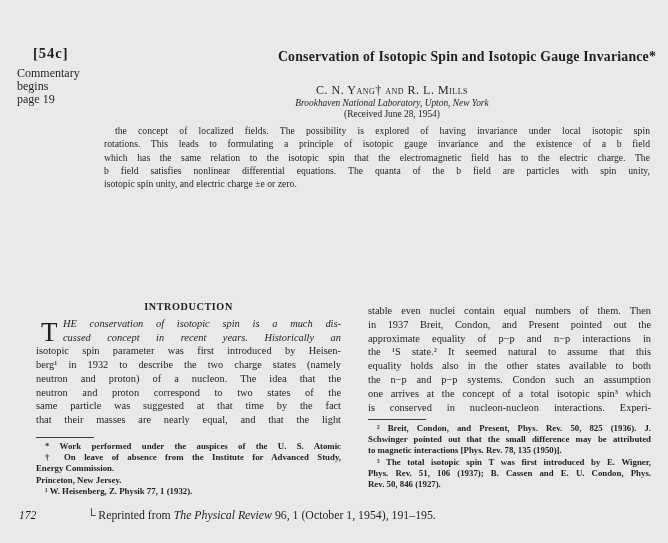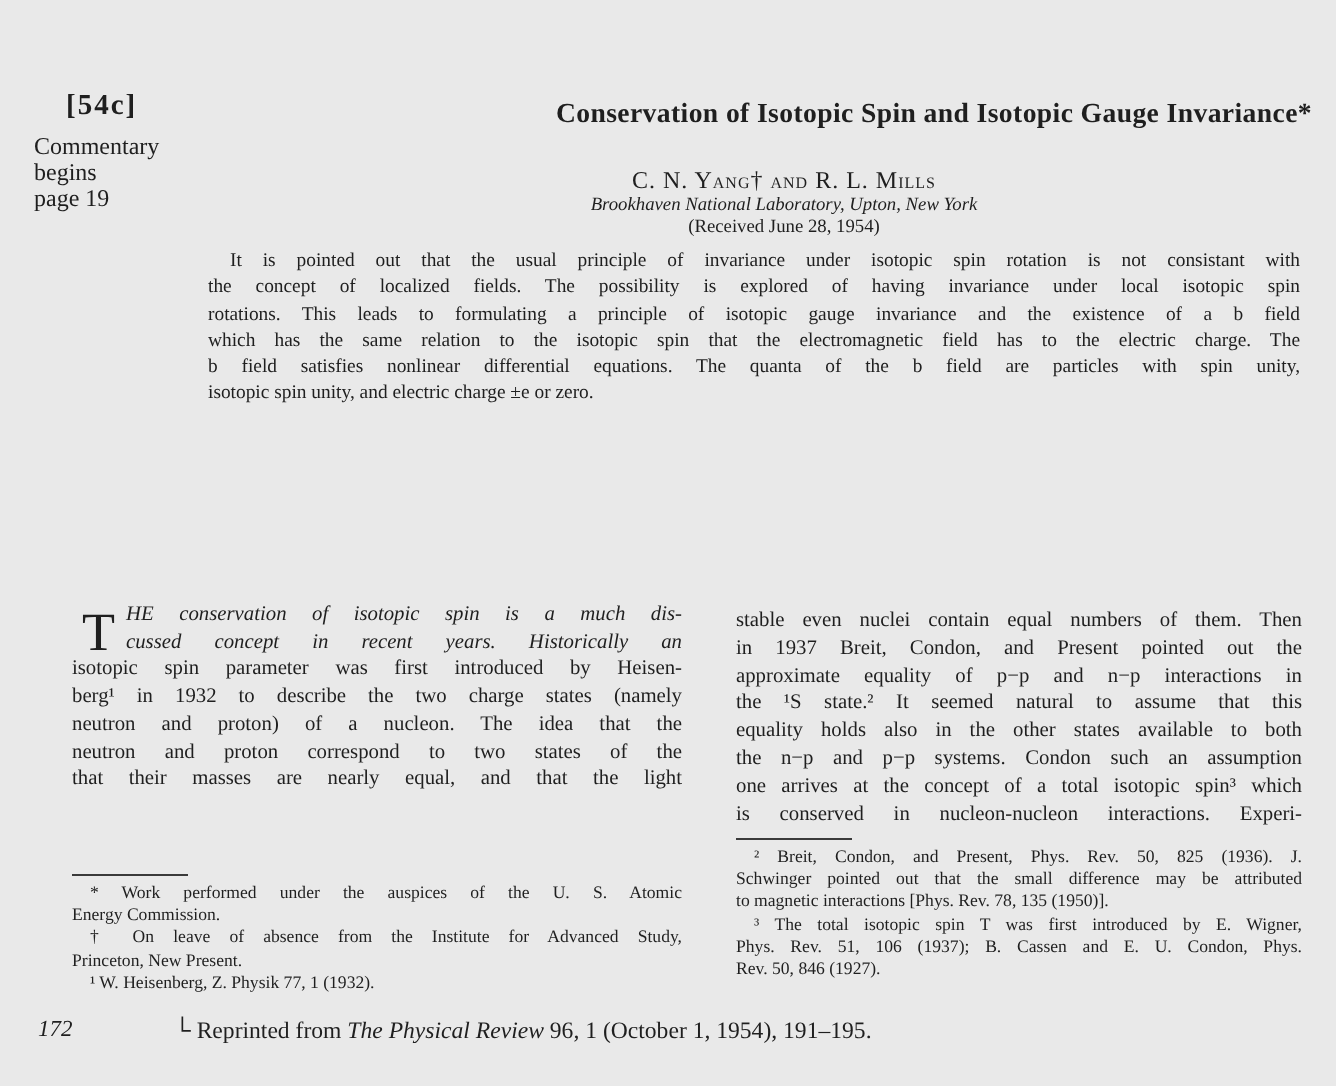--- a/index.html
+++ b/index.html
@@ -36,21 +36,21 @@
   #intro-wrap{position:relative;font-size:10.4px;line-height:13.7px;}
   #drop-cap{position:absolute;left:5px;top:2px;font-size:27px;line-height:1;}
   #intro-lines .jline:nth-child(-n+2){margin-left:27px;font-style:italic;}
 
   #right-col{left:368px;top:304px;width:283px;font-size:10.4px;line-height:13.8px;}
 
   
   .fn-rule{height:1.2px;background:#3a3a3a;width:58px;}
   #left-fn-rule{left:36px;top:437px;}
   #right-fn-rule{left:368px;top:419px;}
-  .footnotes{font-size:8.8px;line-height:11.2px;}
+  .footnotes{font-size:8.8px;line-height:11.2px;font-weight:bold;}
   #left-footnotes{left:36px;top:441px;width:305px;}
   #right-footnotes{left:368px;top:423px;width:283px;}
   .footnotes .jline{text-align:justify;text-align-last:justify;}
   .footnotes .fn-first{text-indent:9px;}
   .footnotes .fn-last{text-align-last:left;}
   .footnotes .fn-single{text-indent:9px;text-align-last:left;}
 
   
   #page-number{left:19px;top:509px;font-size:11.5px;font-style:italic;}
   #reprint-line{left:87px;top:508px;font-size:11.8px;}
@@ -68,38 +68,39 @@
   </div>
 
 <div class="abs" id="header">
   <div id="paper-title">Conservation of Isotopic Spin and Isotopic Gauge Invariance*</div>
   <div id="authors">C. N. Yang† and R. L. Mills</div>
   <div id="affiliation">Brookhaven National Laboratory, Upton, New York</div>
   <div id="received">(Received June 28, 1954)</div>
 </div>
 
 <div class="abs" id="abstract">
-    <div class="jline">It is pointed out that the usual principle of invariance under isotopic spin rotation is not consistant with</div>
     <div class="jline">the concept of localized fields. The possibility is explored of having invariance under local isotopic spin</div>
     <div class="jline">rotations. This leads to formulating a principle of isotopic gauge invariance and the existence of a b field</div>
     <div class="jline">which has the same relation to the isotopic spin that the electromagnetic field has to the electric charge. The</div>
     <div class="jline">b field satisfies nonlinear differential equations. The quanta of the b field are particles with spin unity,</div>
     <div class="jline">isotopic spin unity, and electric charge ±e or zero.</div>
   </div>
 
 <div class="abs" id="left-col">
+  <div id="intro-heading">INTRODUCTION</div>
   <div id="intro-wrap">
     <span id="drop-cap">T</span>
     <div id="intro-lines">
         <div class="jline">HE conservation of isotopic spin is a much dis-</div>
         <div class="jline">cussed concept in recent years. Historically an</div>
         <div class="jline">isotopic spin parameter was first introduced by Heisen-</div>
         <div class="jline">berg¹ in 1932 to describe the two charge states (namely</div>
         <div class="jline">neutron and proton) of a nucleon. The idea that the</div>
         <div class="jline">neutron and proton correspond to two states of the</div>
+        <div class="jline">same particle was suggested at that time by the fact</div>
         <div class="jline">that their masses are nearly equal, and that the light</div>
       </div>
   </div>
 </div>
 
 <div class="abs" id="right-col">
     <div class="jline">stable even nuclei contain equal numbers of them. Then</div>
     <div class="jline">in 1937 Breit, Condon, and Present pointed out the</div>
     <div class="jline">approximate equality of p−p and n−p interactions in</div>
     <div class="jline">the ¹S state.² It seemed natural to assume that this</div>
@@ -107,23 +108,23 @@
     <div class="jline">the n−p and p−p systems. Condon such an assumption</div>
     <div class="jline">one arrives at the concept of a total isotopic spin³ which</div>
     <div class="jline">is conserved in nucleon-nucleon interactions. Experi-</div>
   </div>
 
 <div class="abs fn-rule" id="left-fn-rule"></div>
 <div class="abs fn-rule" id="right-fn-rule"></div>
 
 <div class="abs footnotes" id="left-footnotes">
     <div class="jline fn-first">* Work performed under the auspices of the U. S. Atomic</div>
+    <div class="jline fn-first">† On leave of absence from the Institute for Advanced Study,</div>
     <div class="jline fn-last">Energy Commission.</div>
-    <div class="jline fn-first">† On leave of absence from the Institute for Advanced Study,</div>
-    <div class="jline fn-last">Princeton, New Present.</div>
+    <div class="jline fn-last">Princeton, New Jersey.</div>
     <div class="jline fn-single">¹ W. Heisenberg, Z. Physik 77, 1 (1932).</div>
   </div>
 <div class="abs footnotes" id="right-footnotes">
     <div class="jline fn-first">² Breit, Condon, and Present, Phys. Rev. 50, 825 (1936). J.</div>
     <div class="jline">Schwinger pointed out that the small difference may be attributed</div>
     <div class="jline fn-last">to magnetic interactions [Phys. Rev. 78, 135 (1950)].</div>
     <div class="jline fn-first">³ The total isotopic spin T was first introduced by E. Wigner,</div>
     <div class="jline">Phys. Rev. 51, 106 (1937); B. Cassen and E. U. Condon, Phys.</div>
     <div class="jline fn-last">Rev. 50, 846 (1927).</div>
   </div>

